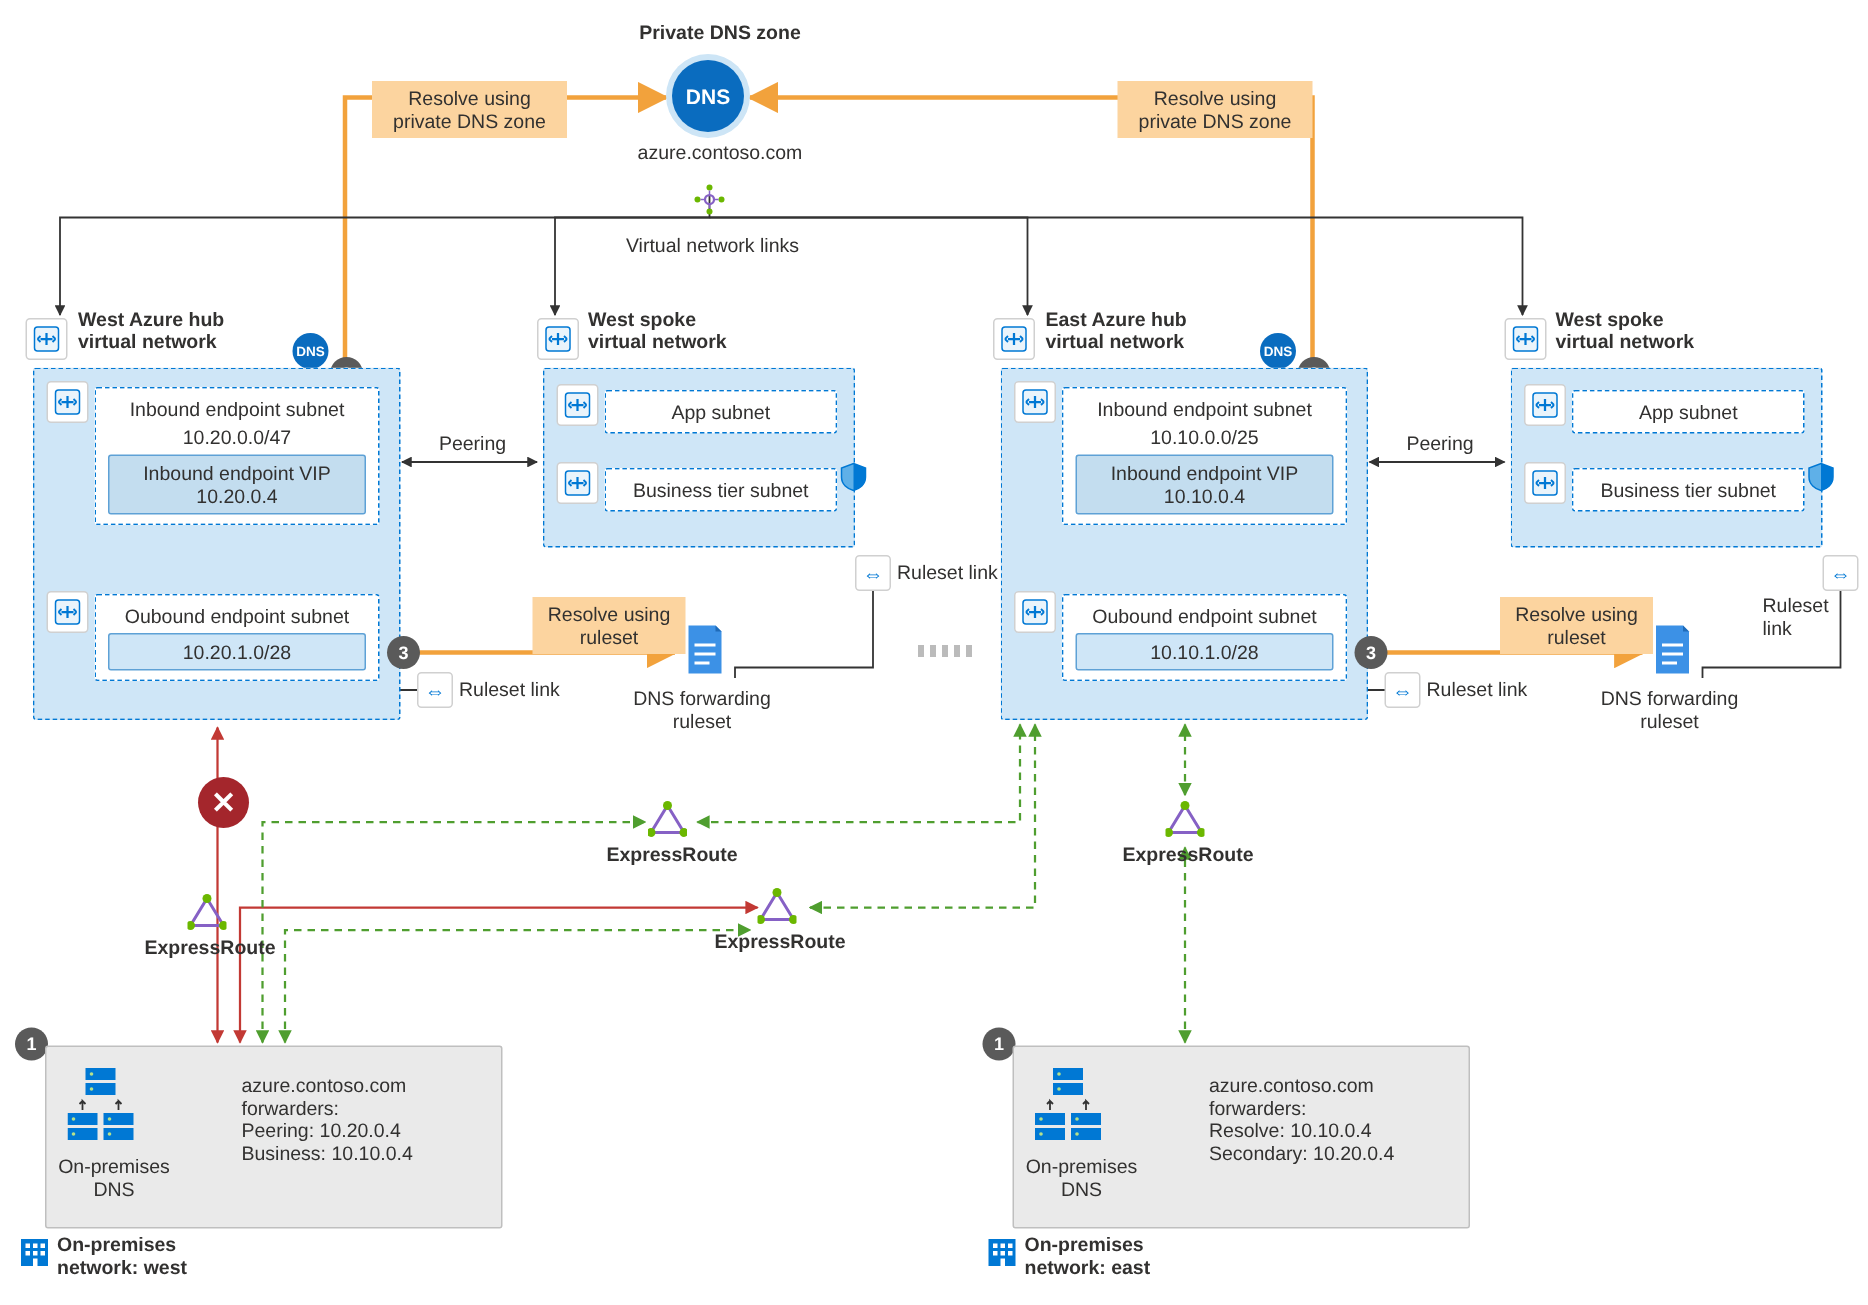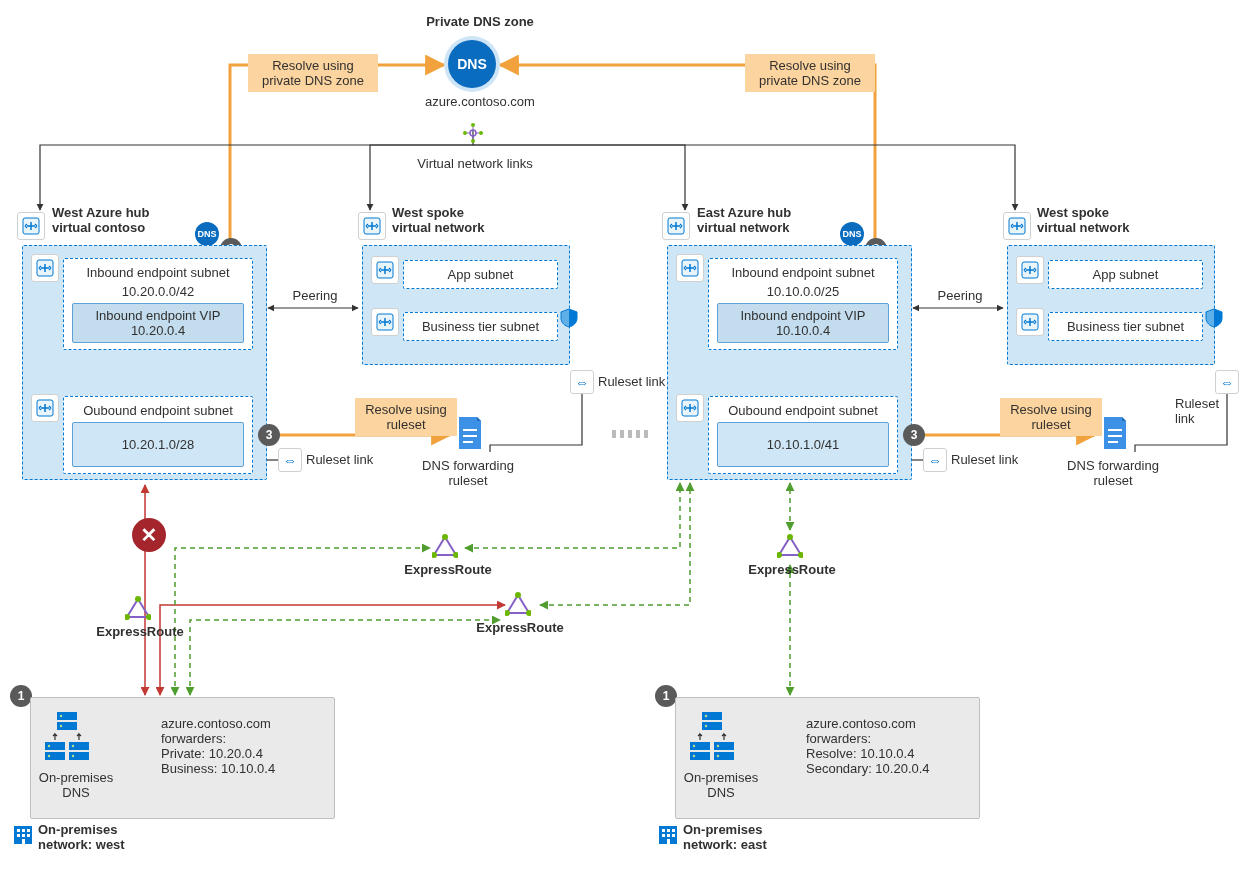--- a/index.html
+++ b/index.html
@@ -33,21 +33,21 @@
     background: #c3ddef;
     border: 1px solid #5ea1d6;
     border-radius: 2px;
     padding: 4px 8px;
     margin-top: 4px;
   }
   .cidr-box {
     background: #cfe6f7;
     border: 1px solid #5ea1d6;
     border-radius: 2px;
-    padding: 14px 8px;
+    padding: 4px 8px;
     margin-top: 4px;
   }
   .orange-callout {
     background: #fcd49f;
     padding: 4px 8px;
     font-size: 13px;
   }
   .onprem-panel {
     background: #eaeaea;
     border: 1px solid #bfbfbf;
@@ -239,37 +239,37 @@
 private DNS zone</div>
 
 <div class="abs" style="left:17px;top:212px;">
   <div class="icon-vnet">
         <svg viewBox="0 0 20 20">
           <use href="#svg-vnet"></use>
         </svg>
       </div>
 </div>
 <div class="abs bold" style="left:52px;top:205px;white-space:pre-line;">West Azure hub
-virtual contoso</div>
+virtual network</div>
 <div class="abs icon-dns-circle" style="left:195px;top:222px;">
       <span>DNS</span>
     </div>
 <div class="abs step" style="left:220px;top:238px;">2</div>
 
 <div class="abs vnet-panel" style="left:22px;top:245px;width:245px;height:235px;">
   <div class="abs" style="left:8px;top:8px;">
         <div class="icon-vnet">
           <svg viewBox="0 0 20 20">
             <use href="#svg-vnet"></use>
           </svg>
         </div>
       </div>
   <div class="subnet-box abs" style="left:40px;top:12px;width:190px;">
     <div class="center">Inbound endpoint subnet</div>
-    <div class="center" style="margin-top:4px;">10.20.0.0/42</div>
+    <div class="center" style="margin-top:4px;">10.20.0.0/47</div>
     <div class="vip-box center" style="white-space:pre-line;">Inbound endpoint VIP
 10.20.0.4</div>
   </div>
   <div class="abs" style="left:8px;top:148px;">
         <div class="icon-vnet">
           <svg viewBox="0 0 20 20">
             <use href="#svg-vnet"></use>
           </svg>
         </div>
       </div>
@@ -355,21 +355,21 @@
   </div>
   <div class="abs" style="left:8px;top:148px;">
         <div class="icon-vnet">
           <svg viewBox="0 0 20 20">
             <use href="#svg-vnet"></use>
           </svg>
         </div>
       </div>
   <div class="subnet-box abs" style="left:40px;top:150px;width:190px;">
     <div class="center">Oubound endpoint subnet</div>
-    <div class="cidr-box center">10.10.1.0/41</div>
+    <div class="cidr-box center">10.10.1.0/28</div>
   </div>
 </div>
 <div class="abs step" style="left:903px;top:424px;">3</div>
 <div class="abs icon-link-icon" style="left:923px;top:448px;">⇔</div>
 <div class="abs label" style="left:951px;top:452px;">Ruleset link</div>
 
 <div class="abs center" style="left:925px;top:288px;width:70px;">Peering</div>
 
 <div class="abs" style="left:1003px;top:212px;">
   <div class="icon-vnet">
@@ -437,21 +437,21 @@
 <div class="abs step" style="left:10px;top:685px;">1</div>
 <div class="abs onprem-panel" style="left:30px;top:697px;width:305px;height:122px;">
   <svg class="abs server-stack" style="left:14px;top:14px;" viewBox="0 0 46 50">
         <use href="#svg-servers"></use>
       </svg>
   <div class="abs center" style="left:0px;top:72px;width:90px;white-space:pre-line;">On-premises
 DNS</div>
   <div class="abs" style="left:130px;top:18px;">
     <div>azure.contoso.com</div>
     <div>forwarders:</div>
-    <div>Private: 10.20.0.4</div>
+    <div>Peering: 10.20.0.4</div>
     <div>Business: 10.10.0.4</div>
   </div>
 </div>
 <svg class="abs building-icon" style="left:12px;top:824px;" viewBox="0 0 22 22">
       <use href="#svg-building"></use>
     </svg>
 <div class="abs bold" style="left:38px;top:822px;white-space:pre-line;">On-premises
 network: west</div>
 
 <div class="abs step" style="left:655px;top:685px;">1</div>

